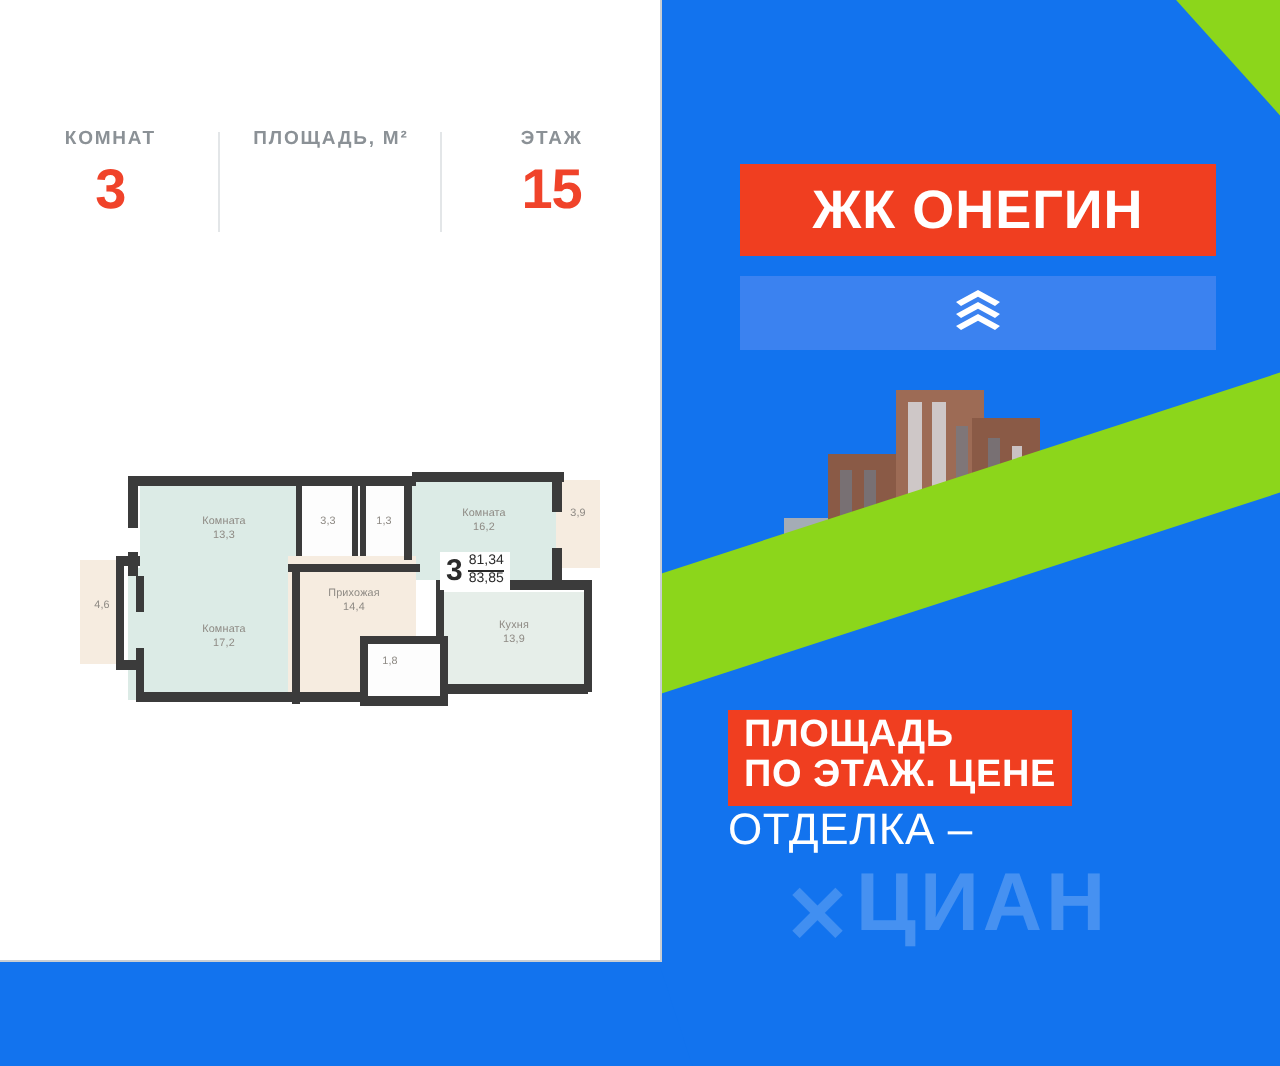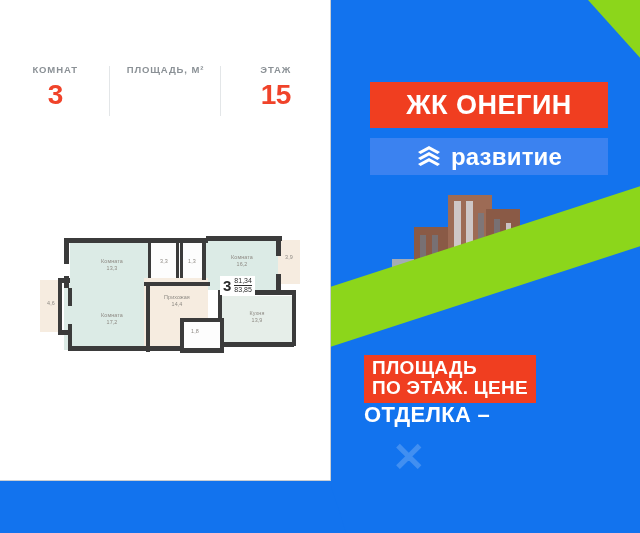--- a/index.html
+++ b/index.html
@@ -64,21 +64,21 @@
 
   
   .promo-red{
     position:absolute;left:34px;top:355px;z-index:7;
     background:#f03e20;padding:3px 8px 5px 8px;
   }
   .promo-red div{color:#fff;font-weight:bold;font-size:19px;line-height:20px;letter-spacing:.3px;}
   .promo-white{
     position:absolute;left:34px;top:403px;z-index:7;
   }
-  .promo-white div{color:#fff;font-weight:bold;font-size:22px;line-height:24px;letter-spacing:.3px;}
+  .promo-white div{color:#fff;font-weight:normal;font-size:22px;line-height:24px;letter-spacing:.3px;}
 
   
   .wm{
     position:absolute;left:60px;top:430px;z-index:8;
     color:rgba(255,255,255,.22);font-weight:bold;
     pointer-events:none;
   }
   .wm .wm1{font-size:41px;letter-spacing:2px;line-height:42px;padding-left:38px;}
   .wm .wm2{font-size:23px;letter-spacing:1.5px;line-height:26px;}
   .wm-x{
@@ -172,33 +172,33 @@
       <span>ЖК ОНЕГИН</span>
     </div>
     <div class="logo-blue">
       <span class="chev">
         <svg width="26" height="24" viewBox="0 0 26 24">
           <path d="M2 9 L13 3 L24 9 L21.5 11 L13 6.4 L4.5 11 Z" fill="#fff"></path>
           <path d="M2 15 L13 9 L24 15 L21.5 17 L13 12.4 L4.5 17 Z" fill="#fff"></path>
           <path d="M2 21 L13 15 L24 21 L21.5 23 L13 18.4 L4.5 23 Z" fill="#fff"></path>
         </svg>
       </span>
-      <span class="txt">развитие</span>
     </div>
 
     <div class="promo-red">
       <div>ПЛОЩАДЬ</div>
       <div>ПО ЭТАЖ. ЦЕНЕ</div>
     </div>
     <div class="promo-white">
       <div>ОТДЕЛКА –</div>
     </div>
 
     <div class="wm-x">✕</div>
     <div class="wm">
+      <div class="wm1">ЦИАН</div>
     </div>
   </div>
 
   <div class="card">
 
     <div class="stats">
       <div class="stat">
         <div class="lab">КОМНАТ</div>
         <div class="val">3</div>
         <div class="divider"></div>

